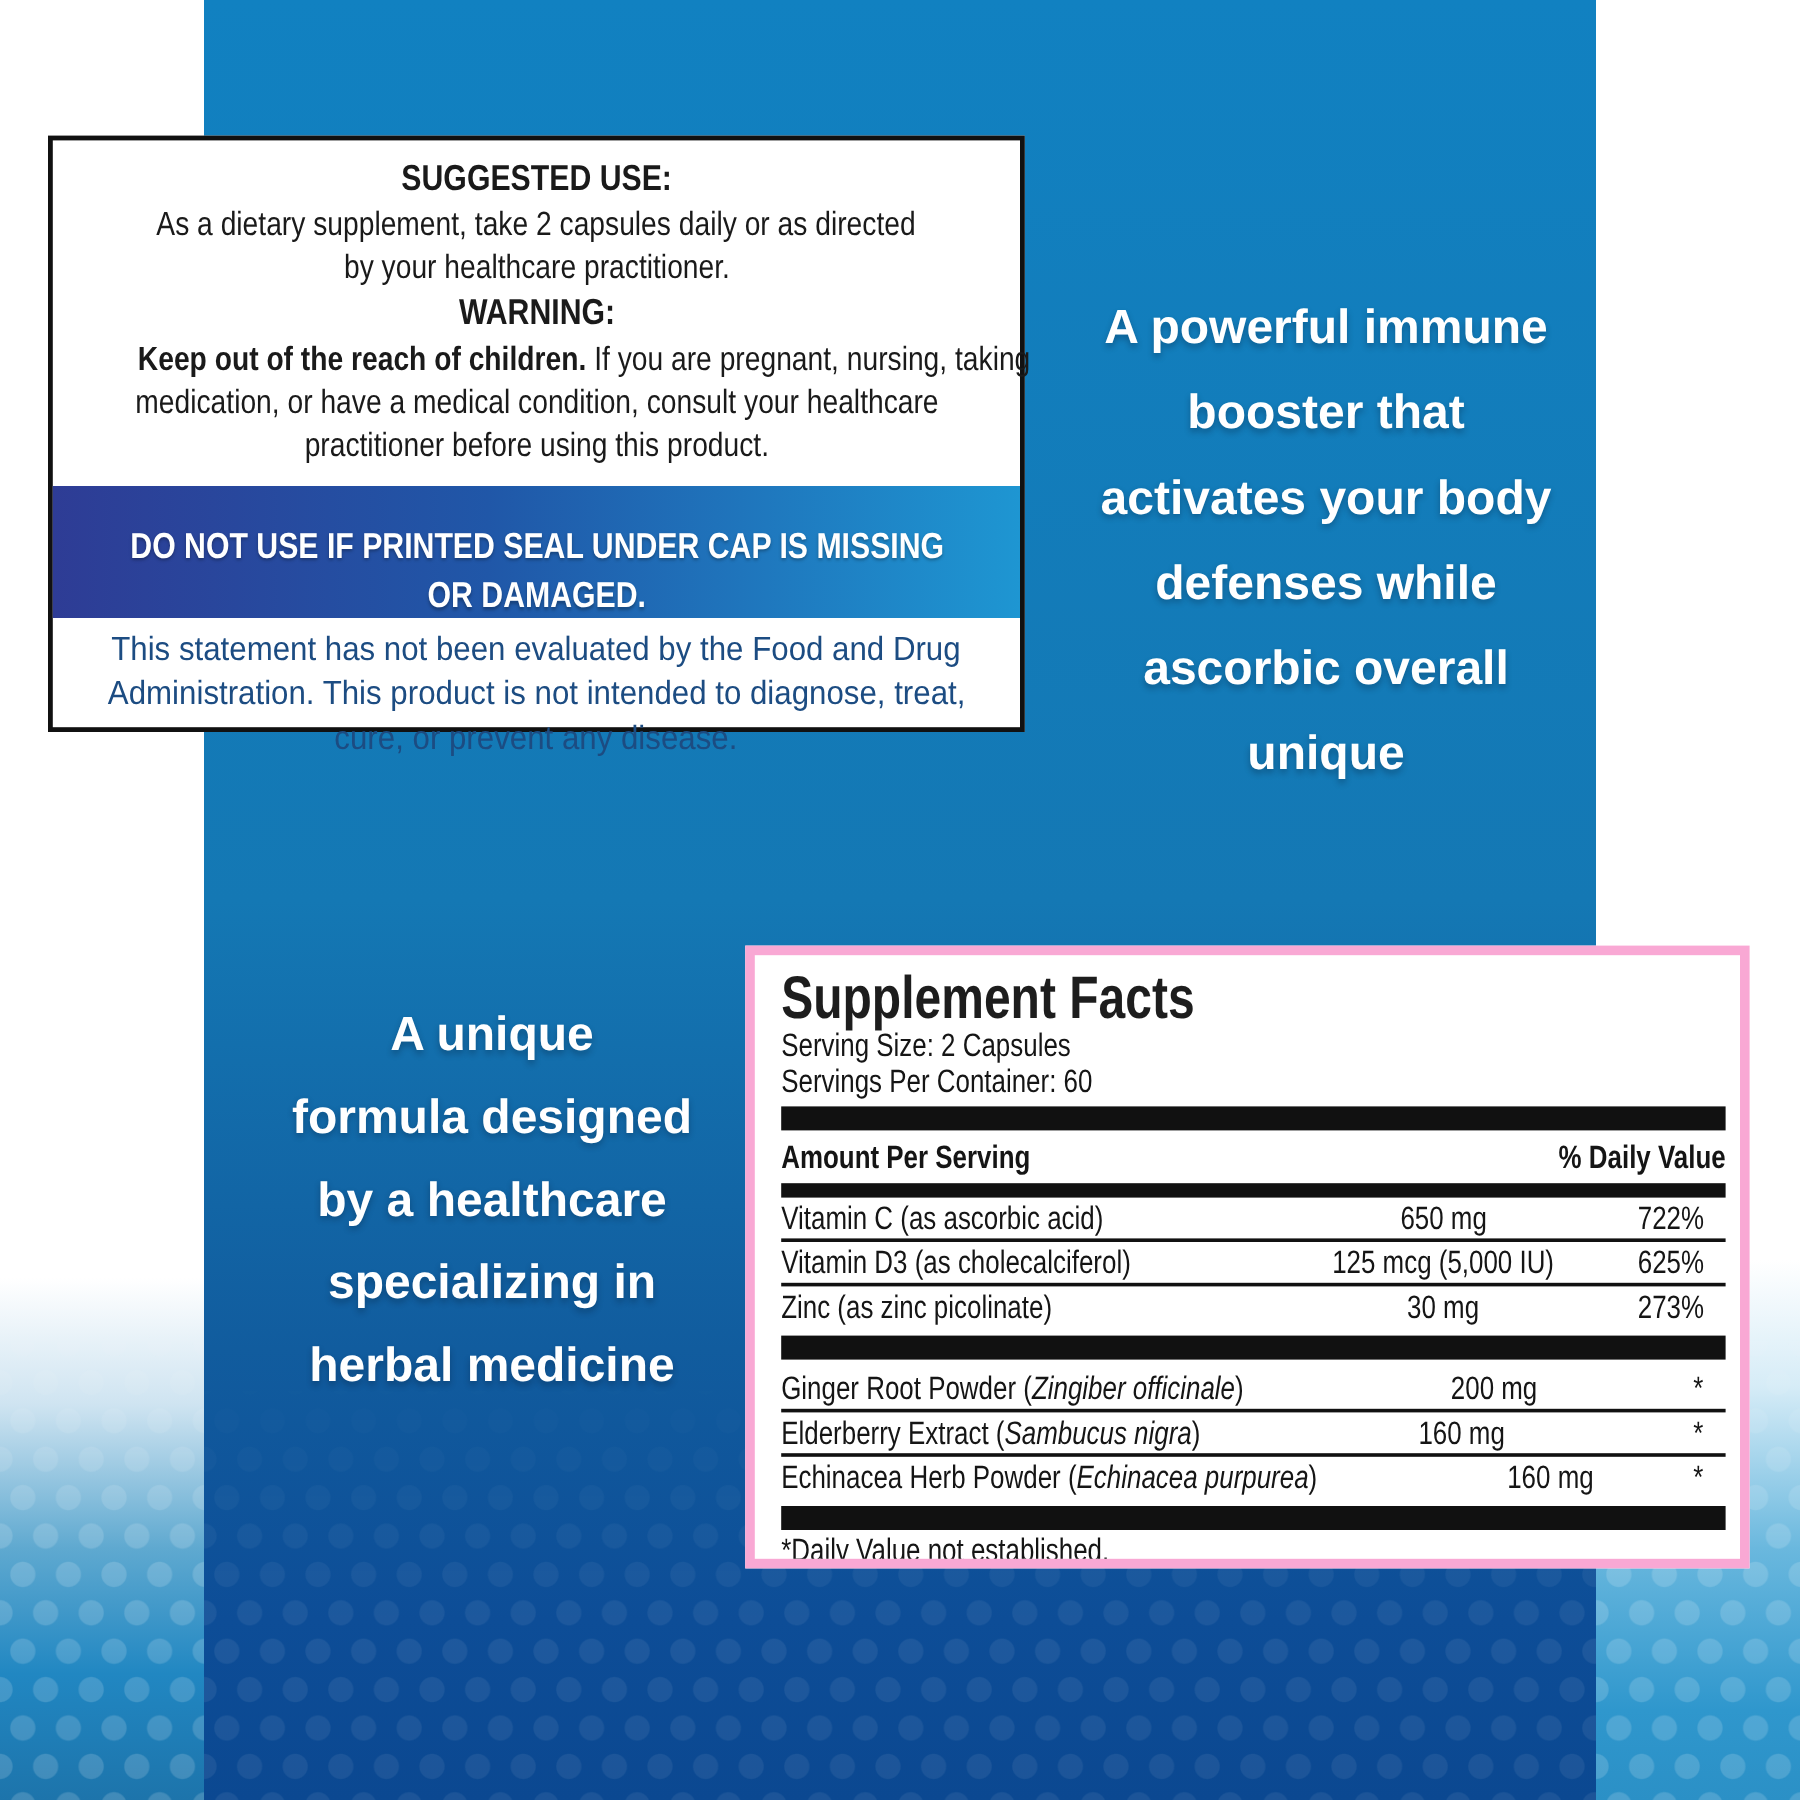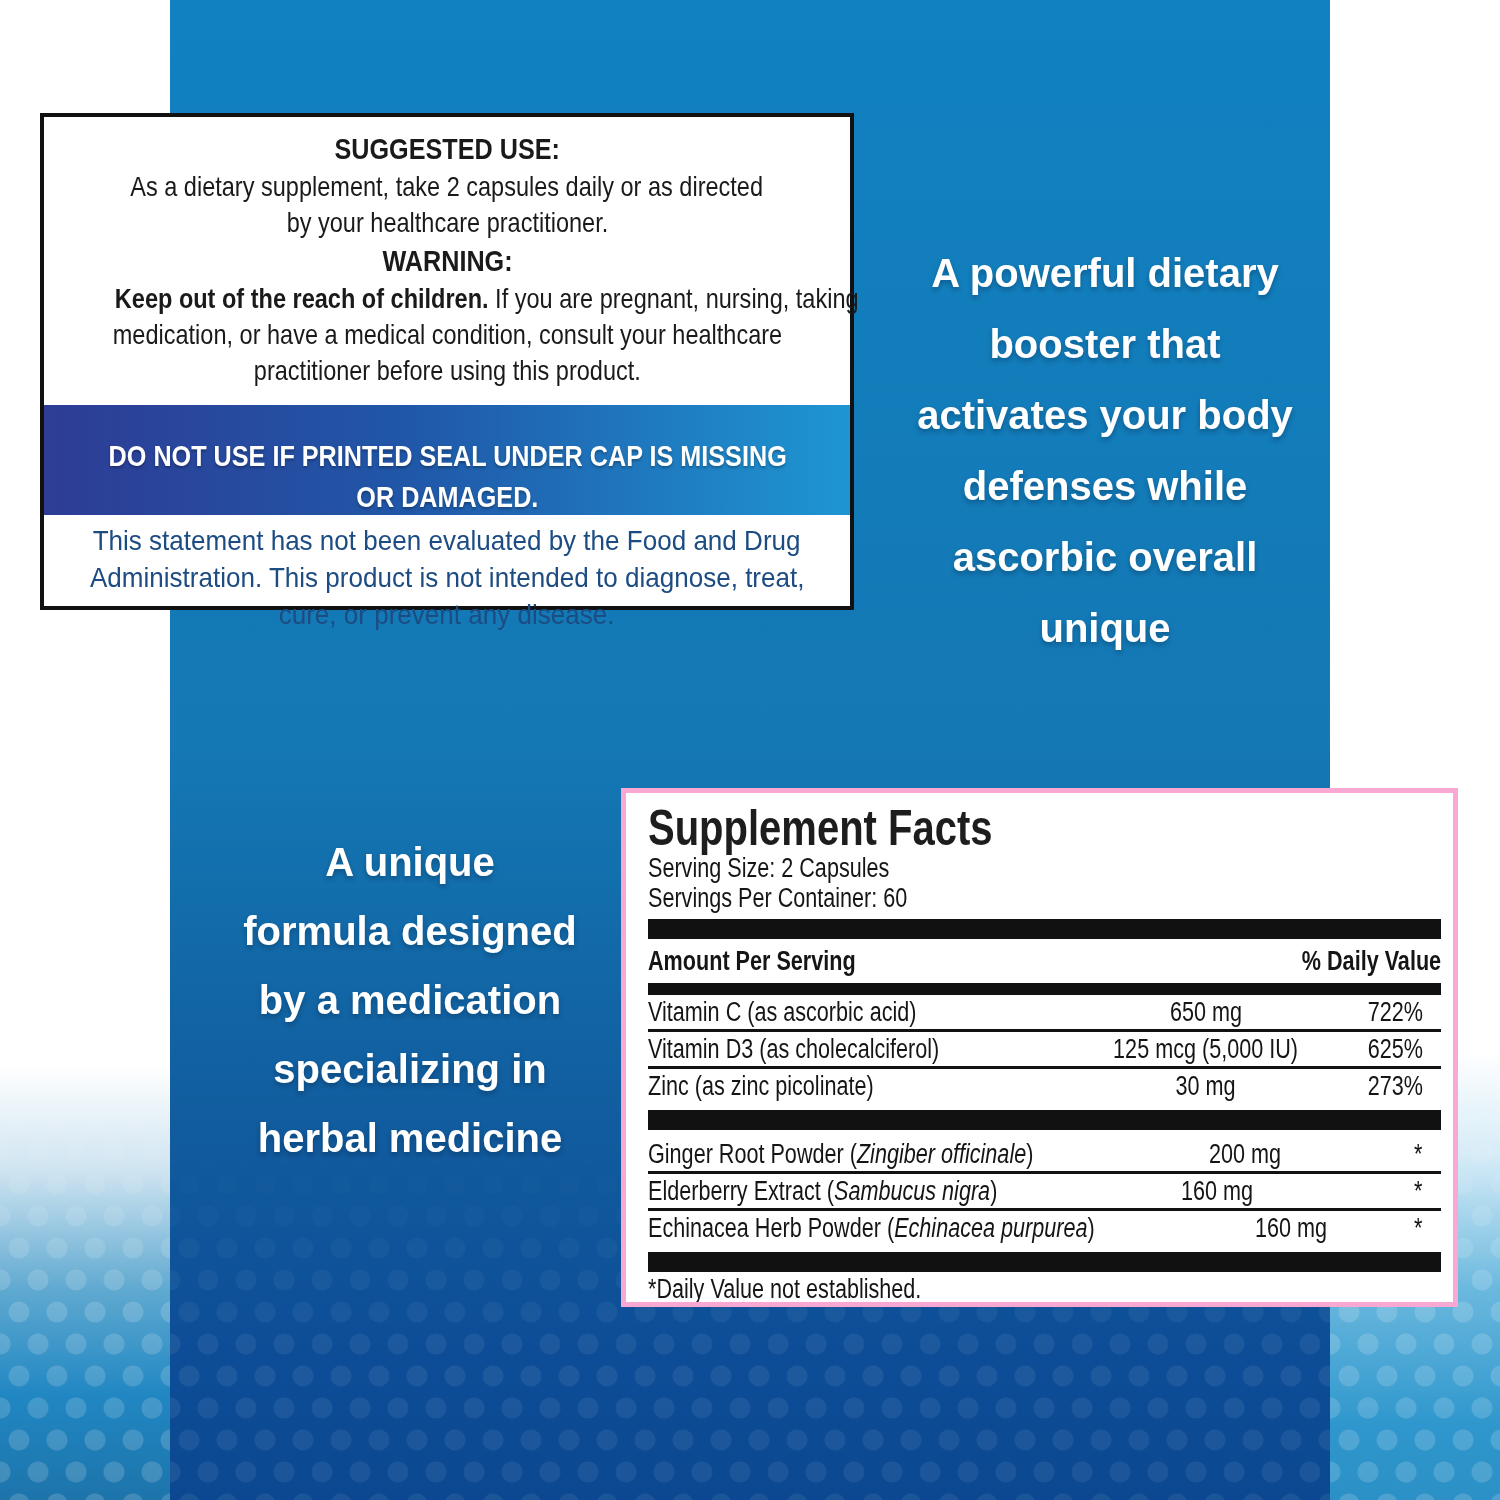--- a/index.html
+++ b/index.html
@@ -44,21 +44,21 @@
     box-sizing:border-box;text-shadow:0 2px 3px rgba(0,0,0,.3);}
   .disclaimer{position:absolute;left:0;right:0;top:405px;
     color:#1c4c82;font-size:28px;line-height:37px;}
   
   .tagline{position:absolute;color:#fff;font-weight:bold;font-size:40px;
     line-height:71px;text-align:center;text-shadow:0 3px 5px rgba(0,20,40,.3);}
   .tagline-right{left:870px;top:238px;width:470px;}
   .tagline-left{left:195px;top:828px;width:430px;line-height:69px;}
   
   .facts-panel{position:absolute;left:621px;top:788px;width:837px;height:519px;
-    box-sizing:border-box;border:5px solid #f9a8d4;background:#fff;color:#151515;
+    box-sizing:border-box;border:8px solid #f9a8d4;background:#fff;color:#151515;
     padding:6px 12px 0 22px;overflow:hidden;}
   .sf-title{font-size:50px;line-height:50px;font-weight:bold;margin-top:4px;color:#1d1d1d;}
   .sf-serving{font-size:27px;line-height:30px;}
   .sf-bar{height:20px;background:#111;}
   .sf-bar.b1{margin-top:6px;}
   .sf-bar.b2{height:12px;}
   .sf-bar.b3{margin:7px 0;}
   .sf-bar.b4{margin-top:7px;}
   .sf-header{display:flex;justify-content:space-between;align-items:center;
     height:44px;line-height:44px;font-weight:bold;font-size:27px;text-align:right;}
@@ -78,31 +78,31 @@
     <div class="dots"></div>
   </div>
   <div class="bg-right">
     <div class="dots"></div>
   </div>
   <div class="center-panel">
     <div class="dots"></div>
   </div>
 
   <div class="tagline tagline-right">
-      <div>A powerful dietary</div>
+      <div>A powerful immune</div>
       <div>booster that</div>
       <div>activates your body</div>
       <div>defenses while</div>
       <div>ascorbic overall</div>
       <div>unique</div>
     </div>
   <div class="tagline tagline-left">
       <div>A unique</div>
       <div>formula designed</div>
-      <div>by a medication</div>
+      <div>by a healthcare</div>
       <div>specializing in</div>
       <div>herbal medicine</div>
     </div>
 
   <div class="use-box">
     <div class="use-heading"><span class="sq-c">SUGGESTED USE:</span></div>
     <div class="use-line"><span class="sq-c">As a dietary supplement, take 2 capsules daily or as directed</span></div>
     <div class="use-line"><span class="sq-c">by your healthcare practitioner.</span></div>
     <div class="use-heading"><span class="sq-c">WARNING:</span></div>
     <div class="use-line"><span class="sq-c"><b>Keep out of the reach of children.</b> <span>If you are pregnant, nursing, taking</span></span></div>

